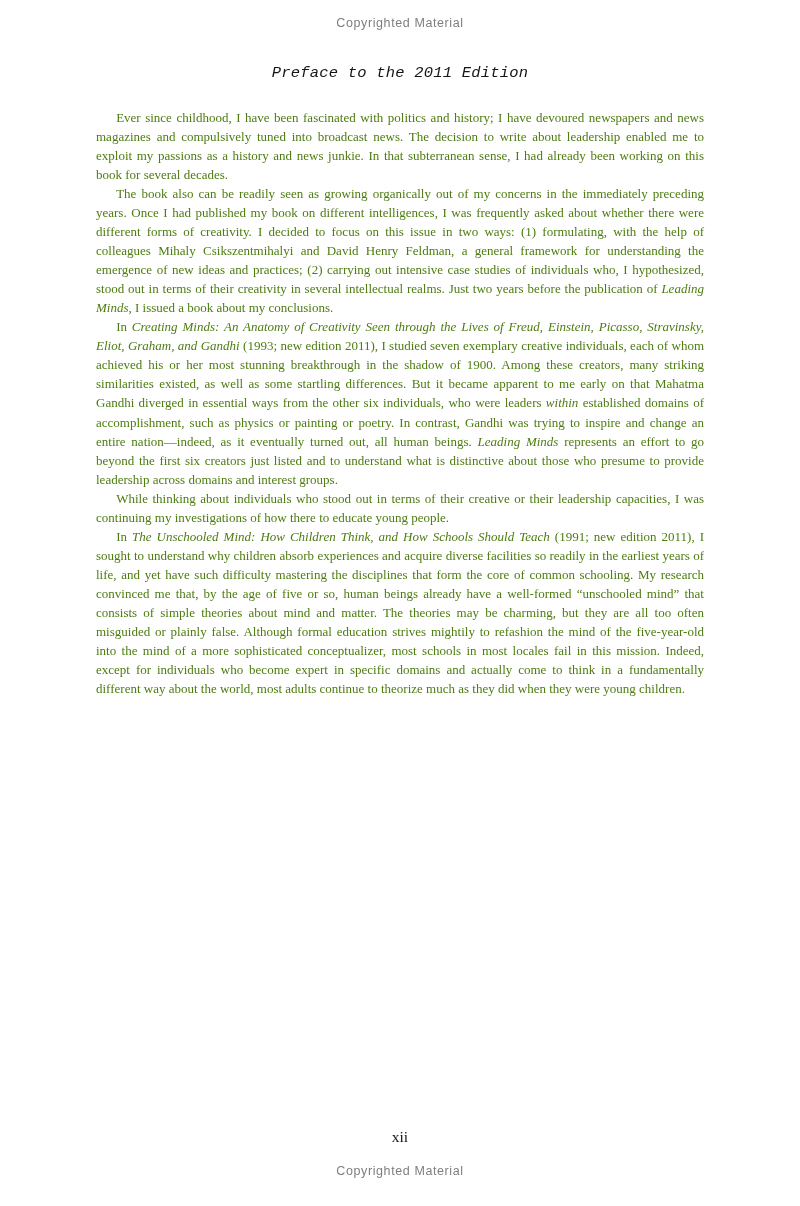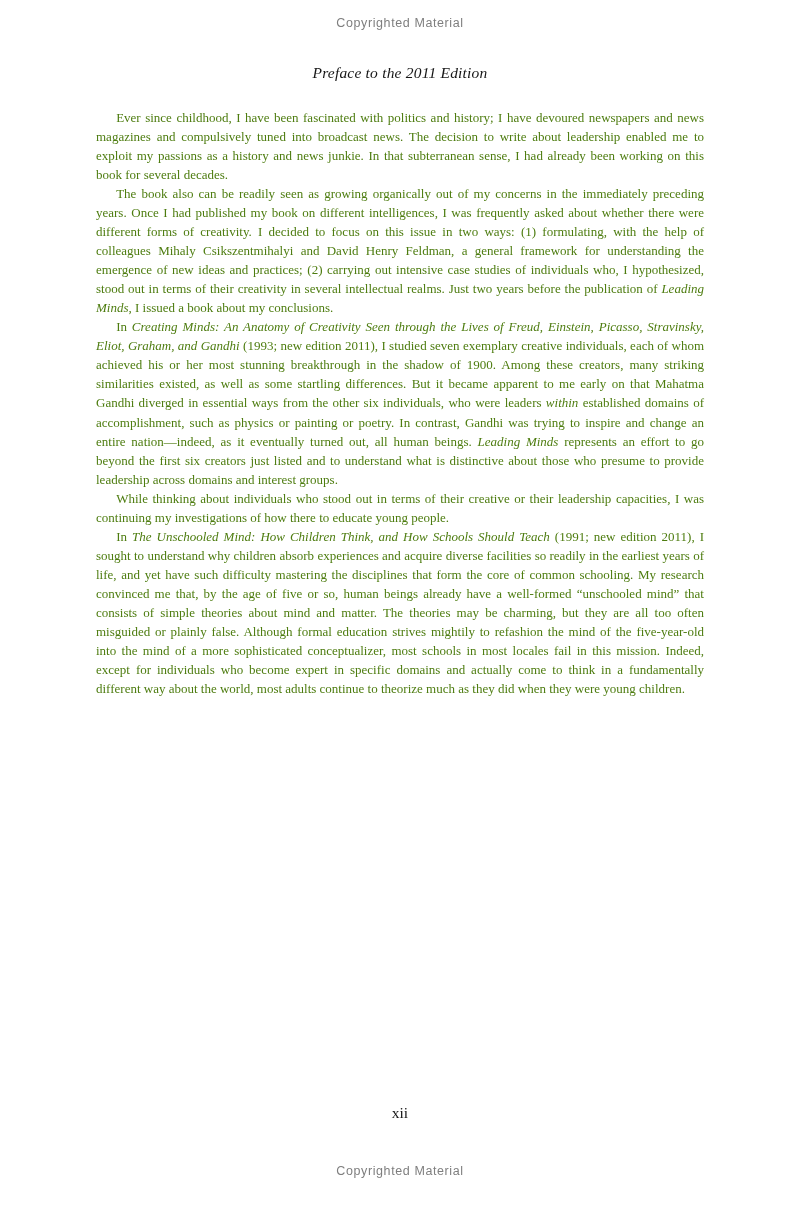--- a/index.html
+++ b/index.html
@@ -32,20 +32,21 @@
   .watermark-top {
     margin: 0 0 34px 0;
   }
   .running-head {
     text-align: center;
     font-style: italic;
     font-size: 15.5px;
     letter-spacing: 0.2px;
     color: #161616;
     margin: 0 0 26px 0;
+    font-family: Liberation Mono, monospace;
   }
   .body-text {
     font-size: 13px;
     line-height: 1.465;
     text-align: justify;
     text-justify: inter-word;
     -webkit-hyphens: auto;
     hyphens: auto;
     color: #4d7c0f;
   }
@@ -55,21 +56,21 @@
   }
   .body-text p.first {
     text-indent: 1.55em;
   }
   em {
   }
   .folio {
     position: absolute;
     left: 0;
     right: 0;
-    bottom: 84px;
+    bottom: 60px;
     text-align: center;
     font-size: 15.5px;
     color: #161616;
   }
   .watermark-bottom {
     position: absolute;
     left: 0;
     right: 0;
     bottom: 28px;
   }

